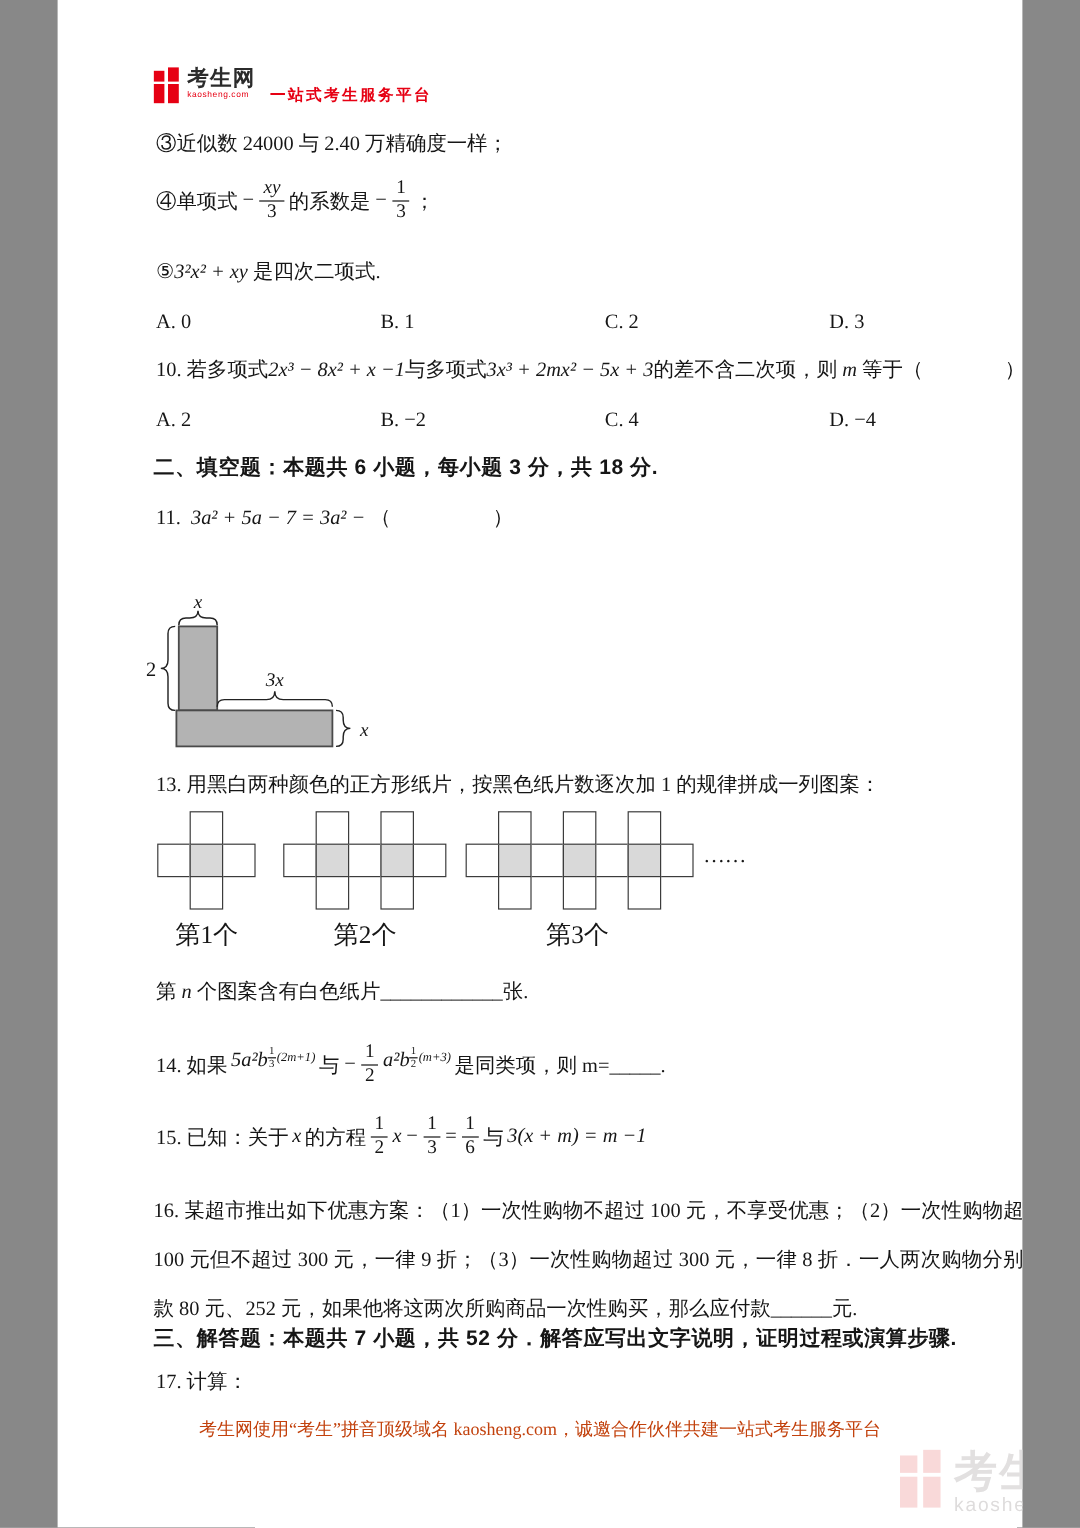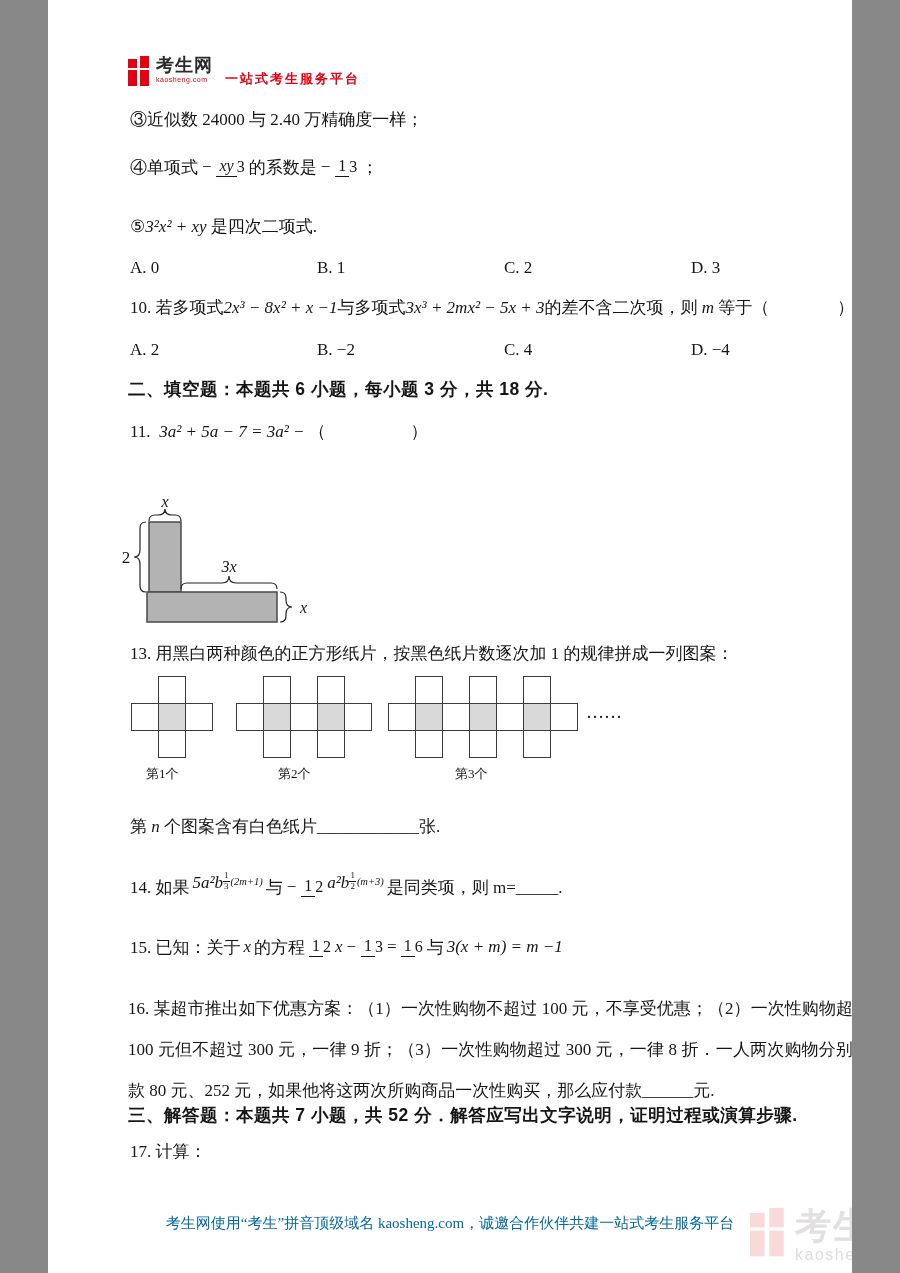--- a/index.html
+++ b/index.html
@@ -8,39 +8,39 @@
     margin:0 auto;overflow:hidden;
     font-family:"Liberation Serif","DejaVu Serif",serif;
     color:#161616;font-size:17px;
   }
   .abs{position:absolute;}
   .line{position:absolute;left:82px;white-space:nowrap;}
   .mathline{display:flex;align-items:center;gap:3px;}
   .mi{font-style:italic;}
   .bold-head{font-family:"Liberation Sans","DejaVu Sans",sans-serif;font-weight:bold;font-size:17.5px;letter-spacing:0.5px;}
   
-  .frac{display:inline-flex;flex-direction:row;align-items:center;line-height:1.15;font-size:16px;vertical-align:middle;margin:0 1px;}
+  .frac{display:inline-flex;flex-direction:column;align-items:center;line-height:1.15;font-size:16px;vertical-align:middle;margin:0 1px;}
   .frac .fn{border-bottom:1px solid #161616;padding:0 3px;display:block;}
   .frac .fd{display:block;}
   .exp{display:inline-flex;align-items:center;font-size:10.5px;position:relative;top:-10px;gap:1px;}
   .sfrac{display:inline-flex;flex-direction:column;align-items:center;line-height:1.05;font-size:9px;}
   .sfrac .fn{border-bottom:0.8px solid #161616;padding:0 1px;display:block;}
   
   .logo{position:absolute;left:80px;top:56px;display:flex;align-items:flex-start;}
   .logo-textcol{margin-left:5px;line-height:1;}
   .logo-brand{font-family:"Liberation Sans","DejaVu Sans",sans-serif;font-weight:bold;font-size:18px;color:#2b2b2b;letter-spacing:1px;}
   .logo-domain{font-family:"Liberation Sans","DejaVu Sans",sans-serif;font-size:7px;color:var(--accent);margin-top:2px;letter-spacing:0.5px;}
   .logo-tagline{font-family:"Liberation Sans","DejaVu Sans",sans-serif;font-weight:bold;font-size:13px;color:var(--accent);margin:14px 0 0 12px;letter-spacing:2px;}
   
   .pattern{position:absolute;}
   .cell{position:absolute;width:28px;height:28px;box-sizing:border-box;border:1.5px solid #3c3c3c;background:#fff;}
   .cell.gray{background:var(--pattern-gray);}
-  .pat-label{position:absolute;font-size:13px;}
-  
-  .footer{position:absolute;left:0;top:1182px;width:100%;text-align:center;font-size:15px;color:#0369a1;margin-top:32px;}
+  .pat-label{position:absolute;font-size:21px;}
+  
+  .footer{position:absolute;left:0;top:1182px;width:100%;text-align:center;font-size:15px;color:#c2410c;}
   .wm{position:absolute;left:702px;top:1208px;display:flex;align-items:flex-start;}
   .wm-textcol{margin-left:8px;line-height:1;}
   .wm-brand{font-family:"Liberation Sans","DejaVu Sans",sans-serif;font-weight:bold;font-size:36px;color:#e2e0e0;letter-spacing:2px;}
   .wm-domain{font-family:"Liberation Sans","DejaVu Sans",sans-serif;font-size:16px;color:#dedcdc;margin-top:3px;letter-spacing:1.5px;}
   .opt{position:absolute;white-space:nowrap;}
 </style>
 </head>
 <body>
 
 <div id="page">

